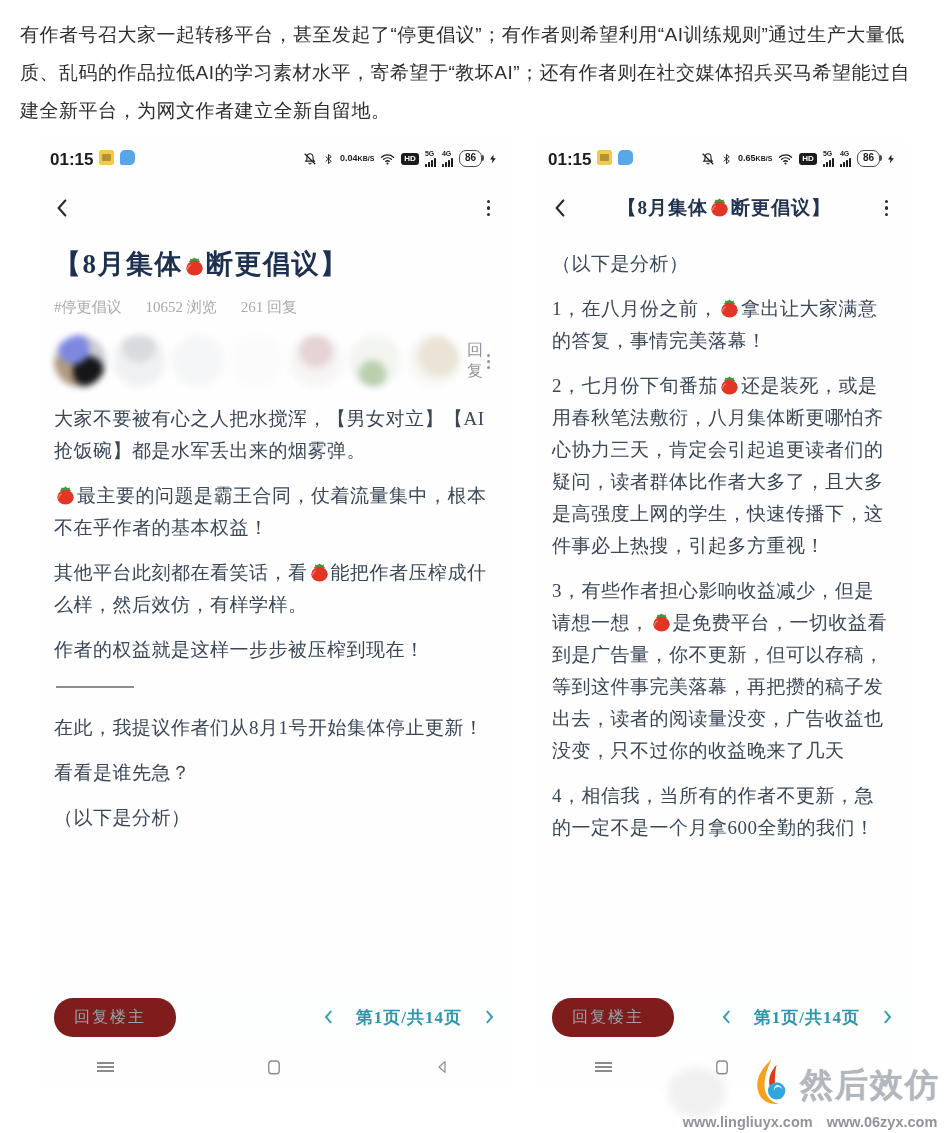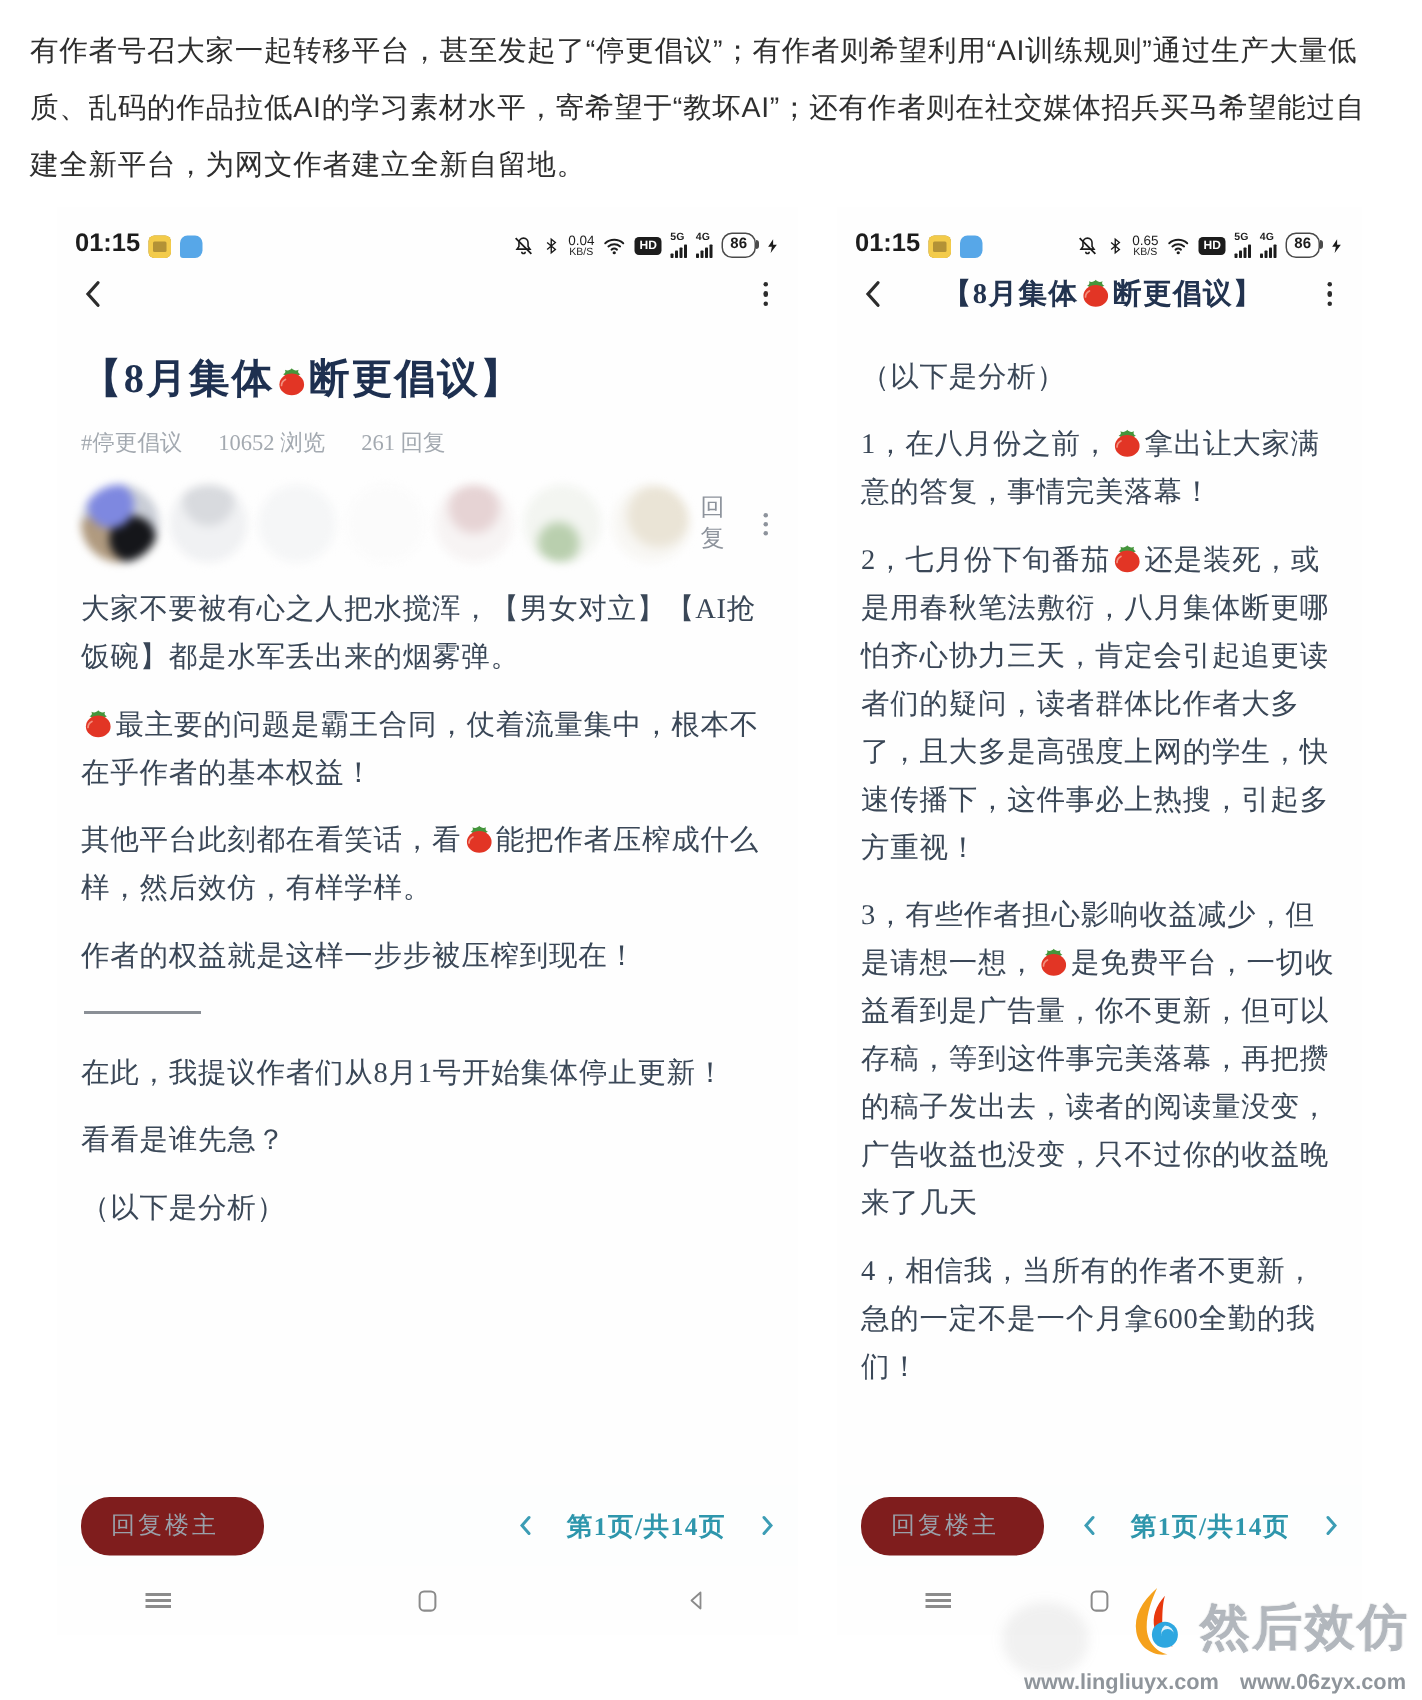--- a/index.html
+++ b/index.html
@@ -10,29 +10,29 @@
   
   .intro{
     padding:16px 24px 4px 20px;
     font-size:19px;line-height:38px;color:#2e2e2e;
     letter-spacing:0.5px;
   }
   
   .phones{display:flex;gap:26px;padding:4px 40px 0 38px;}
   .phone{flex:1;height:952px;display:flex;flex-direction:column;background:#fefefe;}
   
-  .status-bar{display:flex;align-items:flex-end;height:34px;padding:0 12px;gap:6px;color:#1c1c1c;}
+  .status-bar{display:flex;align-items:flex-start;height:34px;padding:0 12px;gap:6px;color:#1c1c1c;margin-top:12px;}
   .time{font-weight:700;font-size:17px;color:#1c1c1c;}
   .app-chip{width:15px;height:15px;border-radius:4px;display:inline-block;}
   .chip-yellow{background:#f3cb4a;box-shadow:inset 0 0 0 3px #f3cb4a, inset 0 0 2px #8a6d1f;position:relative;}
   .chip-yellow:after{content:"";position:absolute;left:3px;top:4px;width:9px;height:7px;background:#7d6426;opacity:.55;border-radius:1px;}
   .chip-blue{background:#57a7e8;border-radius:5px 5px 5px 2px;}
   .status-right{margin-left:auto;display:flex;align-items:center;gap:6px;}
   .sicon{display:inline-flex;align-items:center;}
-  .speed{display:flex;flex-direction:column;align-items:center;font-weight:400;font-size:9px;line-height:9px;color:#1c1c1c;}
+  .speed{display:flex;flex-direction:row;align-items:center;font-weight:700;font-size:9px;line-height:9px;color:#1c1c1c;}
   .speed .unit{font-size:7px;line-height:7px;}
   .badge-hd{background:#1c1c1c;color:#fff;font-size:8px;font-weight:700;border-radius:3px;padding:2px 3px;line-height:8px;}
   .sig{display:flex;flex-direction:column;align-items:flex-start;gap:1px;}
   .sig .g{font-size:7px;line-height:7px;font-weight:700;color:#1c1c1c;}
   .bars{display:flex;align-items:flex-end;gap:1px;}
   .bars i{display:block;width:2px;background:#1c1c1c;border-radius:0.5px;}
   .bars i:nth-child(1){height:3px}.bars i:nth-child(2){height:5px}
   .bars i:nth-child(3){height:7px}.bars i:nth-child(4){height:9px}
   .battery{border:1px solid #4a4a4a;border-radius:7px;font-size:10px;font-weight:600;
     padding:0 5px;height:15px;line-height:14px;color:#1c1c1c;position:relative;}
@@ -54,21 +54,21 @@
       radial-gradient(circle at 38% 26%,#7e88e0 0 30%,transparent 32%),
       radial-gradient(circle at 66% 70%,#15161a 0 30%,transparent 32%),
       radial-gradient(circle at 26% 74%,#b09a7f 0 34%,transparent 36%),
       #c9cdd6;}
   .av2{background:radial-gradient(circle at 50% 20%,#d8dade 0 30%,transparent 40%),#f0f1f3;}
   .av3{background:#f5f6f7;}
   .av4{background:#fbfbfb;}
   .av5{background:radial-gradient(circle at 50% 30%,#e6d3d4 0 30%,transparent 45%),#f7f4f4;}
   .av6{background:radial-gradient(circle at 45% 75%,#b9cfae 0 22%,transparent 35%),#f3f5f1;}
   .av7{background:radial-gradient(circle at 60% 40%,#eae4d6 0 40%,transparent 55%),#f8f7f4;}
-  .reply-actions{margin-left:auto;display:flex;align-items:center;gap:22px;color:#8d939c;font-size:16px;}
+  .reply-actions{margin-left:auto;display:flex;align-items:center;color:#8d939c;font-size:16px;}
   .paragraphs p{margin:0 0 13px;font-size:19px;line-height:32px;color:#3a4757;letter-spacing:0.5px;}
   .paragraphs.tight-top{margin-top:14px;}
   .p-divider{width:78px;border:none;border-top:2px solid #8a8f96;margin:20px 0 24px 2px;}
   .tomato{display:inline-block;width:21px;height:21px;vertical-align:-4px;margin:0 1px;}
   
   .bottom-bar{display:flex;align-items:center;height:54px;padding:0 14px 0 16px;background:#fdfefe;}
   .reply-pill{background:#7f1d1d;border-radius:19px;color:#9aa0a9;font-size:16px;
     padding:9px 30px 9px 20px;font-family:"Liberation Serif",serif;letter-spacing:2px;}
   .pager{margin-left:auto;display:flex;align-items:center;gap:22px;color:#3c9db5;}
   .page-info{font-size:17px;font-weight:700;font-family:"Liberation Serif",serif;color:#2e96ac;letter-spacing:1px;}

